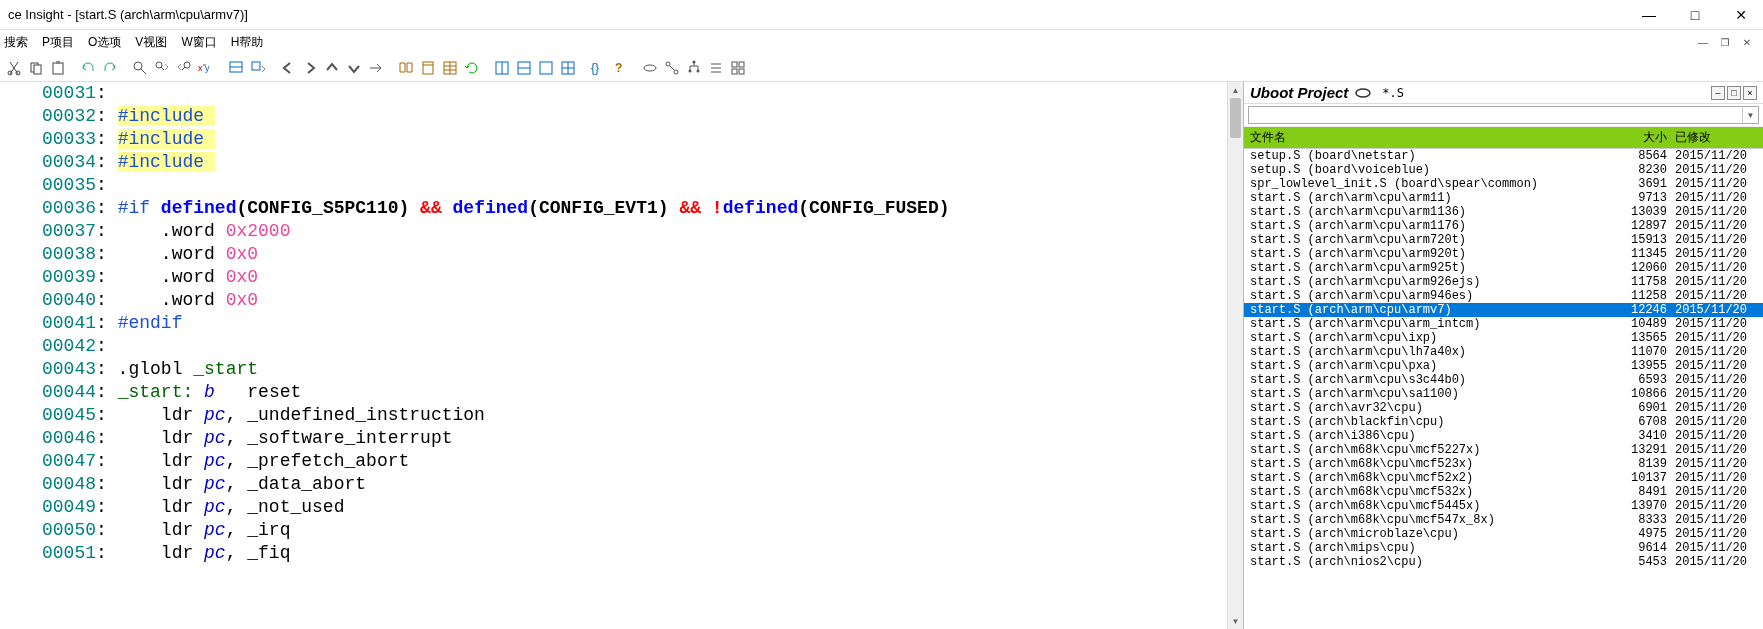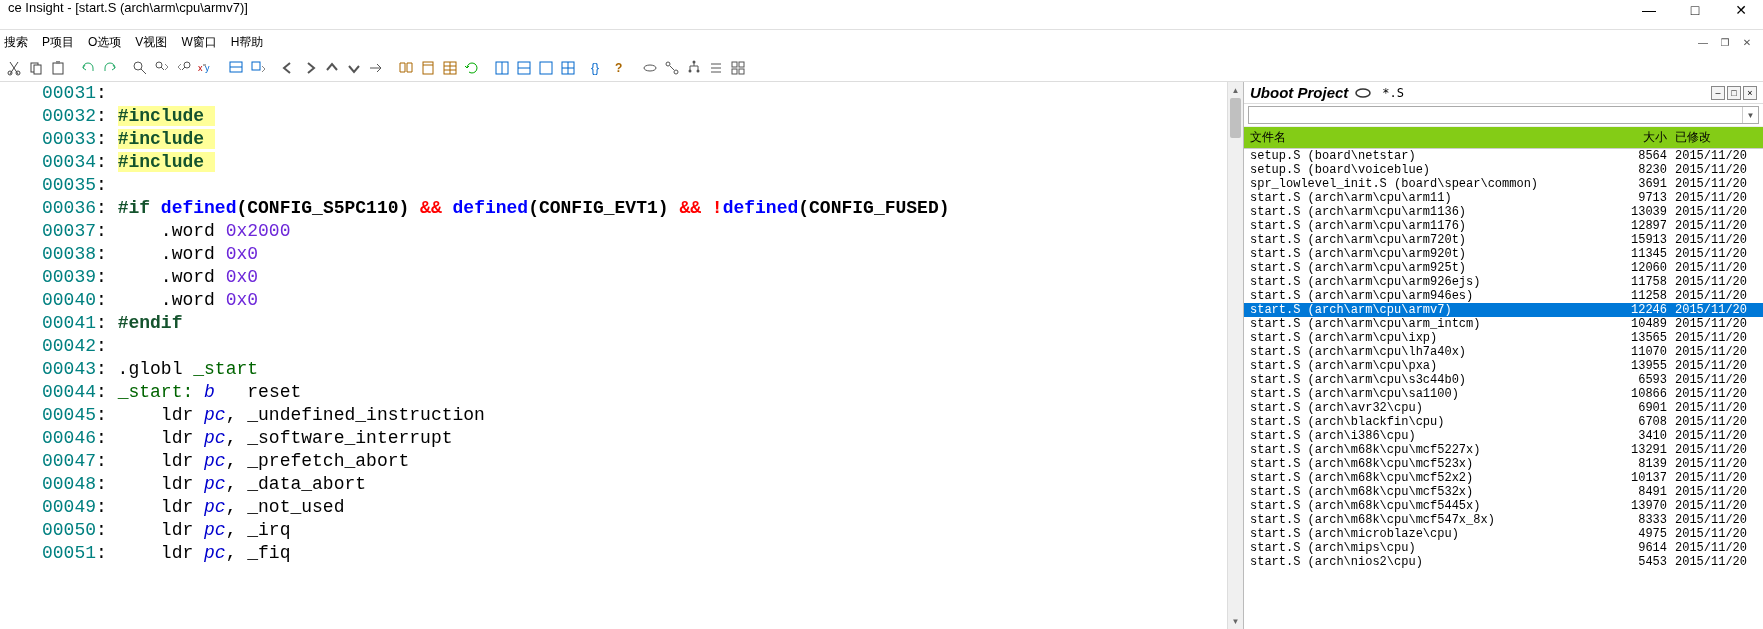--- a/index.html
+++ b/index.html
@@ -1,41 +1,41 @@
 <!DOCTYPE html>
 <html><head>
 <meta charset="utf-8">
 <style>
 * { margin: 0; padding: 0; box-sizing: border-box; }
 body { font-family: "Microsoft YaHei", Arial, sans-serif; font-size: 12px; background: #fff; overflow: hidden; width: 1763px; height: 629px; }
-.titlebar { display: flex; height: 30px; padding: 0 8px; border-bottom: 1px solid #e0e0e0; }
+.titlebar { display: flex; align-items: center; height: 30px; padding: 0 8px; border-bottom: 1px solid #e0e0e0; }
 .titlebar-text { font-size: 13px; color: #000; flex: 1; }
 .titlebar-controls { display: flex; gap: 18px; }
 .titlebar-controls span { width: 28px; height: 20px; display: flex; align-items: center; justify-content: center; cursor: default; font-size: 14px; }
 .menubar { display: flex; align-items: center; height: 24px; padding: 0 4px; gap: 14px; position: relative; }
 .menubar-right { position: absolute; right: 8px; display: flex; gap: 6px; }
 .menubar-right span { width: 16px; height: 16px; display: flex; align-items: center; justify-content: center; font-size: 10px; color: #555; }
 .menu-item { cursor: default; }
 .toolbar { display: flex; align-items: center; height: 28px; padding: 0 4px; gap: 2px; border-bottom: 1px solid #ddd; }
 .toolbar .tb { width: 20px; height: 20px; display: flex; align-items: center; justify-content: center; }
 .toolbar .sep { width: 6px; }
 .tb svg { width: 16px; height: 16px; }
 .main { display: flex; height: calc(629px - 30px - 24px - 28px); }
 .editor-wrap { flex: 1; display: flex; overflow: hidden; position: relative; padding-left: 32px; }
 .editor { flex: 1; padding: 0 10px; font-family: Consolas, "Courier New", monospace; font-size: 18px; line-height: 23px; white-space: pre; overflow: auto; }
 .editor .ln { color: #008080; }
 .editor .kw { color: #0000ff; font-weight: bold; }
-.editor .pp { color: #14532d; font-weight: bold; }
+.editor .pp { color: #1d4ed8; font-weight: normal; }
 .editor .str { color: #8b0000; }
 .editor .br { color: #000000; font-weight: bold; }
 .editor .op { color: #ff0000; font-weight: bold; }
 .editor .sym { color: #006400; }
 .editor .reg { color: #0000cd; font-style: italic; }
 .editor .hl { background: #ffff99; }
-.editor .num { color: #6d28d9; }
+.editor .num { color: #ec4899; }
 .scrollbar-v { width: 16px; background: #f0f0f0; border-left: 1px solid #ddd; position: relative; }
 .scrollbar-v .thumb { position: absolute; top: 16px; left: 2px; right: 2px; height: 40px; background: #c0c0c0; border-radius: 2px; }
 .scrollbar-v .arr { position: absolute; left: 0; right: 0; height: 16px; display: flex; align-items: center; justify-content: center; font-size: 8px; color: #666; }
 .scrollbar-v .arr.up { top: 0; }
 .scrollbar-v .arr.dn { bottom: 0; }
 .panel { width: 520px; border-left: 1px solid #bbb; display: flex; flex-direction: column; }
 .panel-title { display: flex; align-items: center; padding: 2px 6px; gap: 6px; border-bottom: 1px solid #ddd; }
 .panel-title-text { font-weight: bold; font-style: italic; font-size: 15px; flex: 0 0 auto; }
 .panel-title-icon { width: 18px; height: 14px; }
 .panel-filter { flex: 0 0 auto; margin-left: 4px; font-family: Consolas, monospace; font-size: 12px; }

